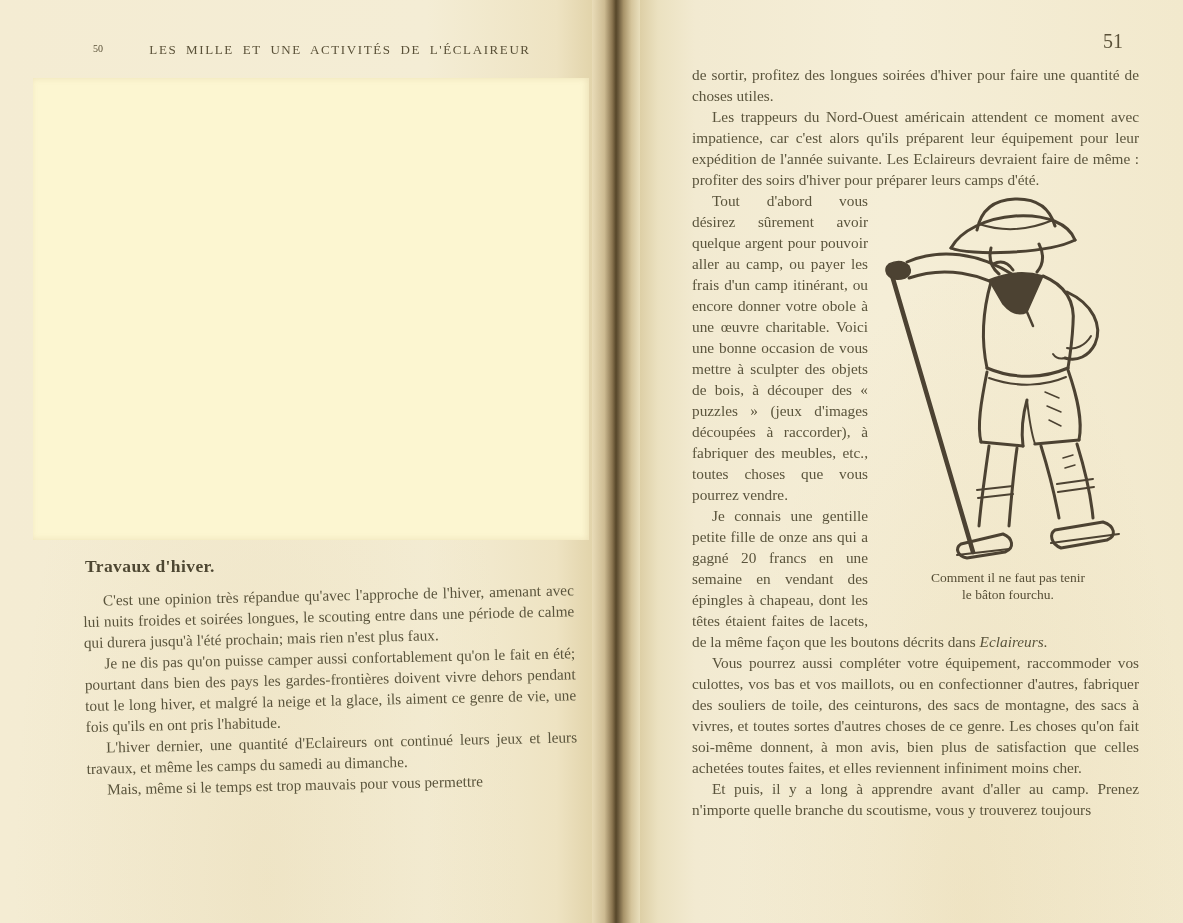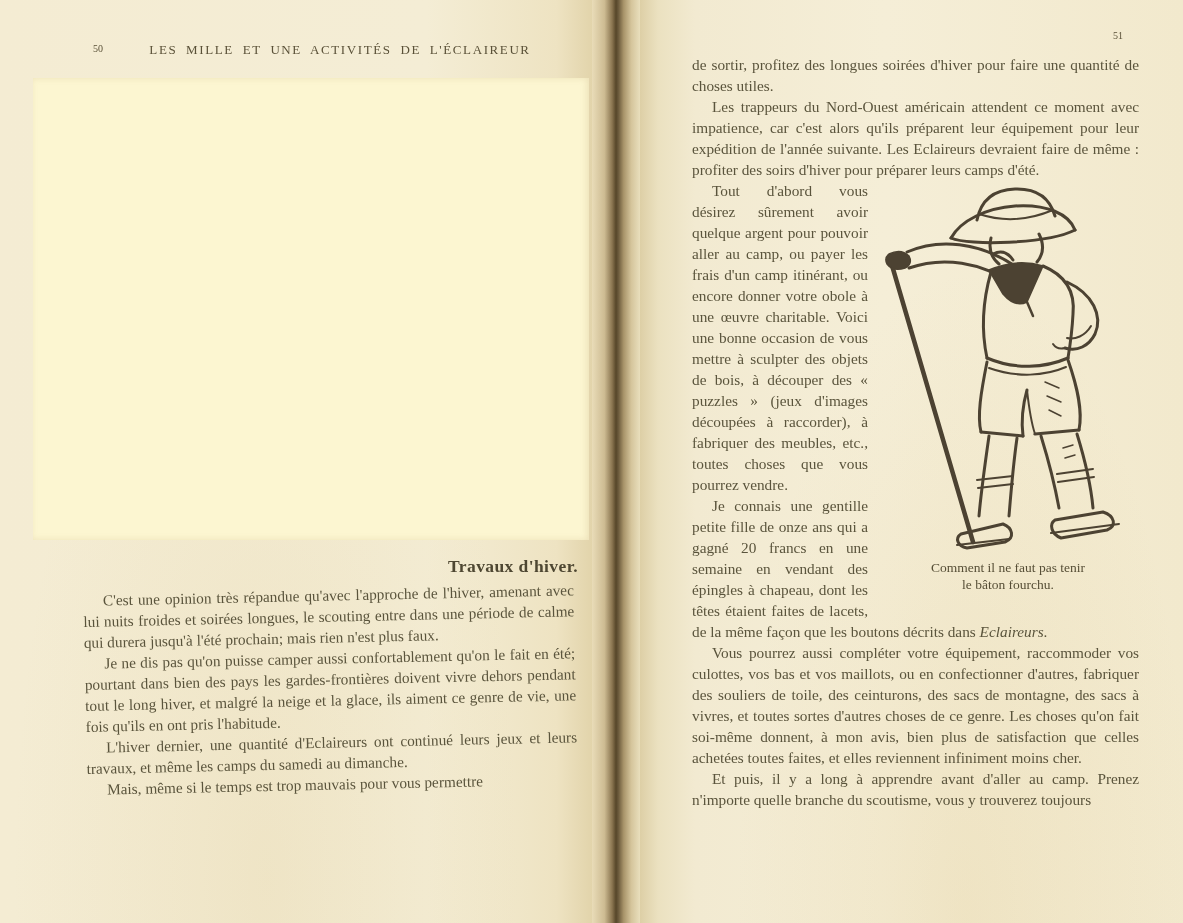--- a/index.html
+++ b/index.html
@@ -32,47 +32,47 @@
       radial-gradient(ellipse at 60% 100%, rgba(216,190,125,.20), rgba(0,0,0,0) 50%),
       linear-gradient(90deg,#ddcfa6 0px,#ebe1c0 18px,#f2ead1 55px,#f5eed7 45%,#f2e9cd 100%);
     padding:30px 44px 0 14px;
   }
   
   .runhead{position:relative;height:22px;font-size:13px;letter-spacing:1.6px;
     word-spacing:4px;color:#5a5138;}
   .runhead .running{position:absolute;left:0;right:0;text-align:center;white-space:nowrap;}
   .page-left .runhead .running{left:120px;right:32px;}
   .page-left .runhead .pagenum{position:absolute;left:93px;top:1px;font-size:10px;letter-spacing:0;}
-  .page-right .runhead .pagenum{position:absolute;right:16px;top:0;font-size:10px;letter-spacing:0;}
+  .page-right .runhead .pagenum{position:absolute;right:16px;top:0;font-size:20px;letter-spacing:0;}
   
   .plate{
     margin:14px 3px 0 33px;
     width:556px;height:462px;
     background:#fcf6d1;
     box-shadow:inset -2px 0 6px rgba(190,165,110,.25);
   }
   .section-heading{
     margin:16px 14px 0 85px;
-    text-align:right;
+    text-align:left;
     font-size:17.5px;font-weight:bold;color:#4e4732;
     letter-spacing:.4px;
   }
   .body{
     font-size:15.3px;line-height:21px;text-align:justify;
     color:#5a543c;
   }
   .body p{margin:0;text-indent:20px;}
   .body p.noindent{text-indent:0;}
   .left-body{
     margin:13px 16px 0 85px;
     transform:rotate(-1.25deg);
     transform-origin:0 50%;
   }
   
-  .right-body{margin:2px 0 0 38px;}
+  .right-body{margin:12px 0 0 38px;}
   .figure{
     float:right;width:262px;margin:2px 0 12px 9px;
     text-align:center;
   }
   .figure svg{display:block;width:262px;height:372px;}
   .figure figcaption{
     margin-top:5px;font-size:13.5px;line-height:17px;color:#564e36;
     text-indent:0;
   }
   em{font-style:italic;font-family:Liberation Serif, serif;}

